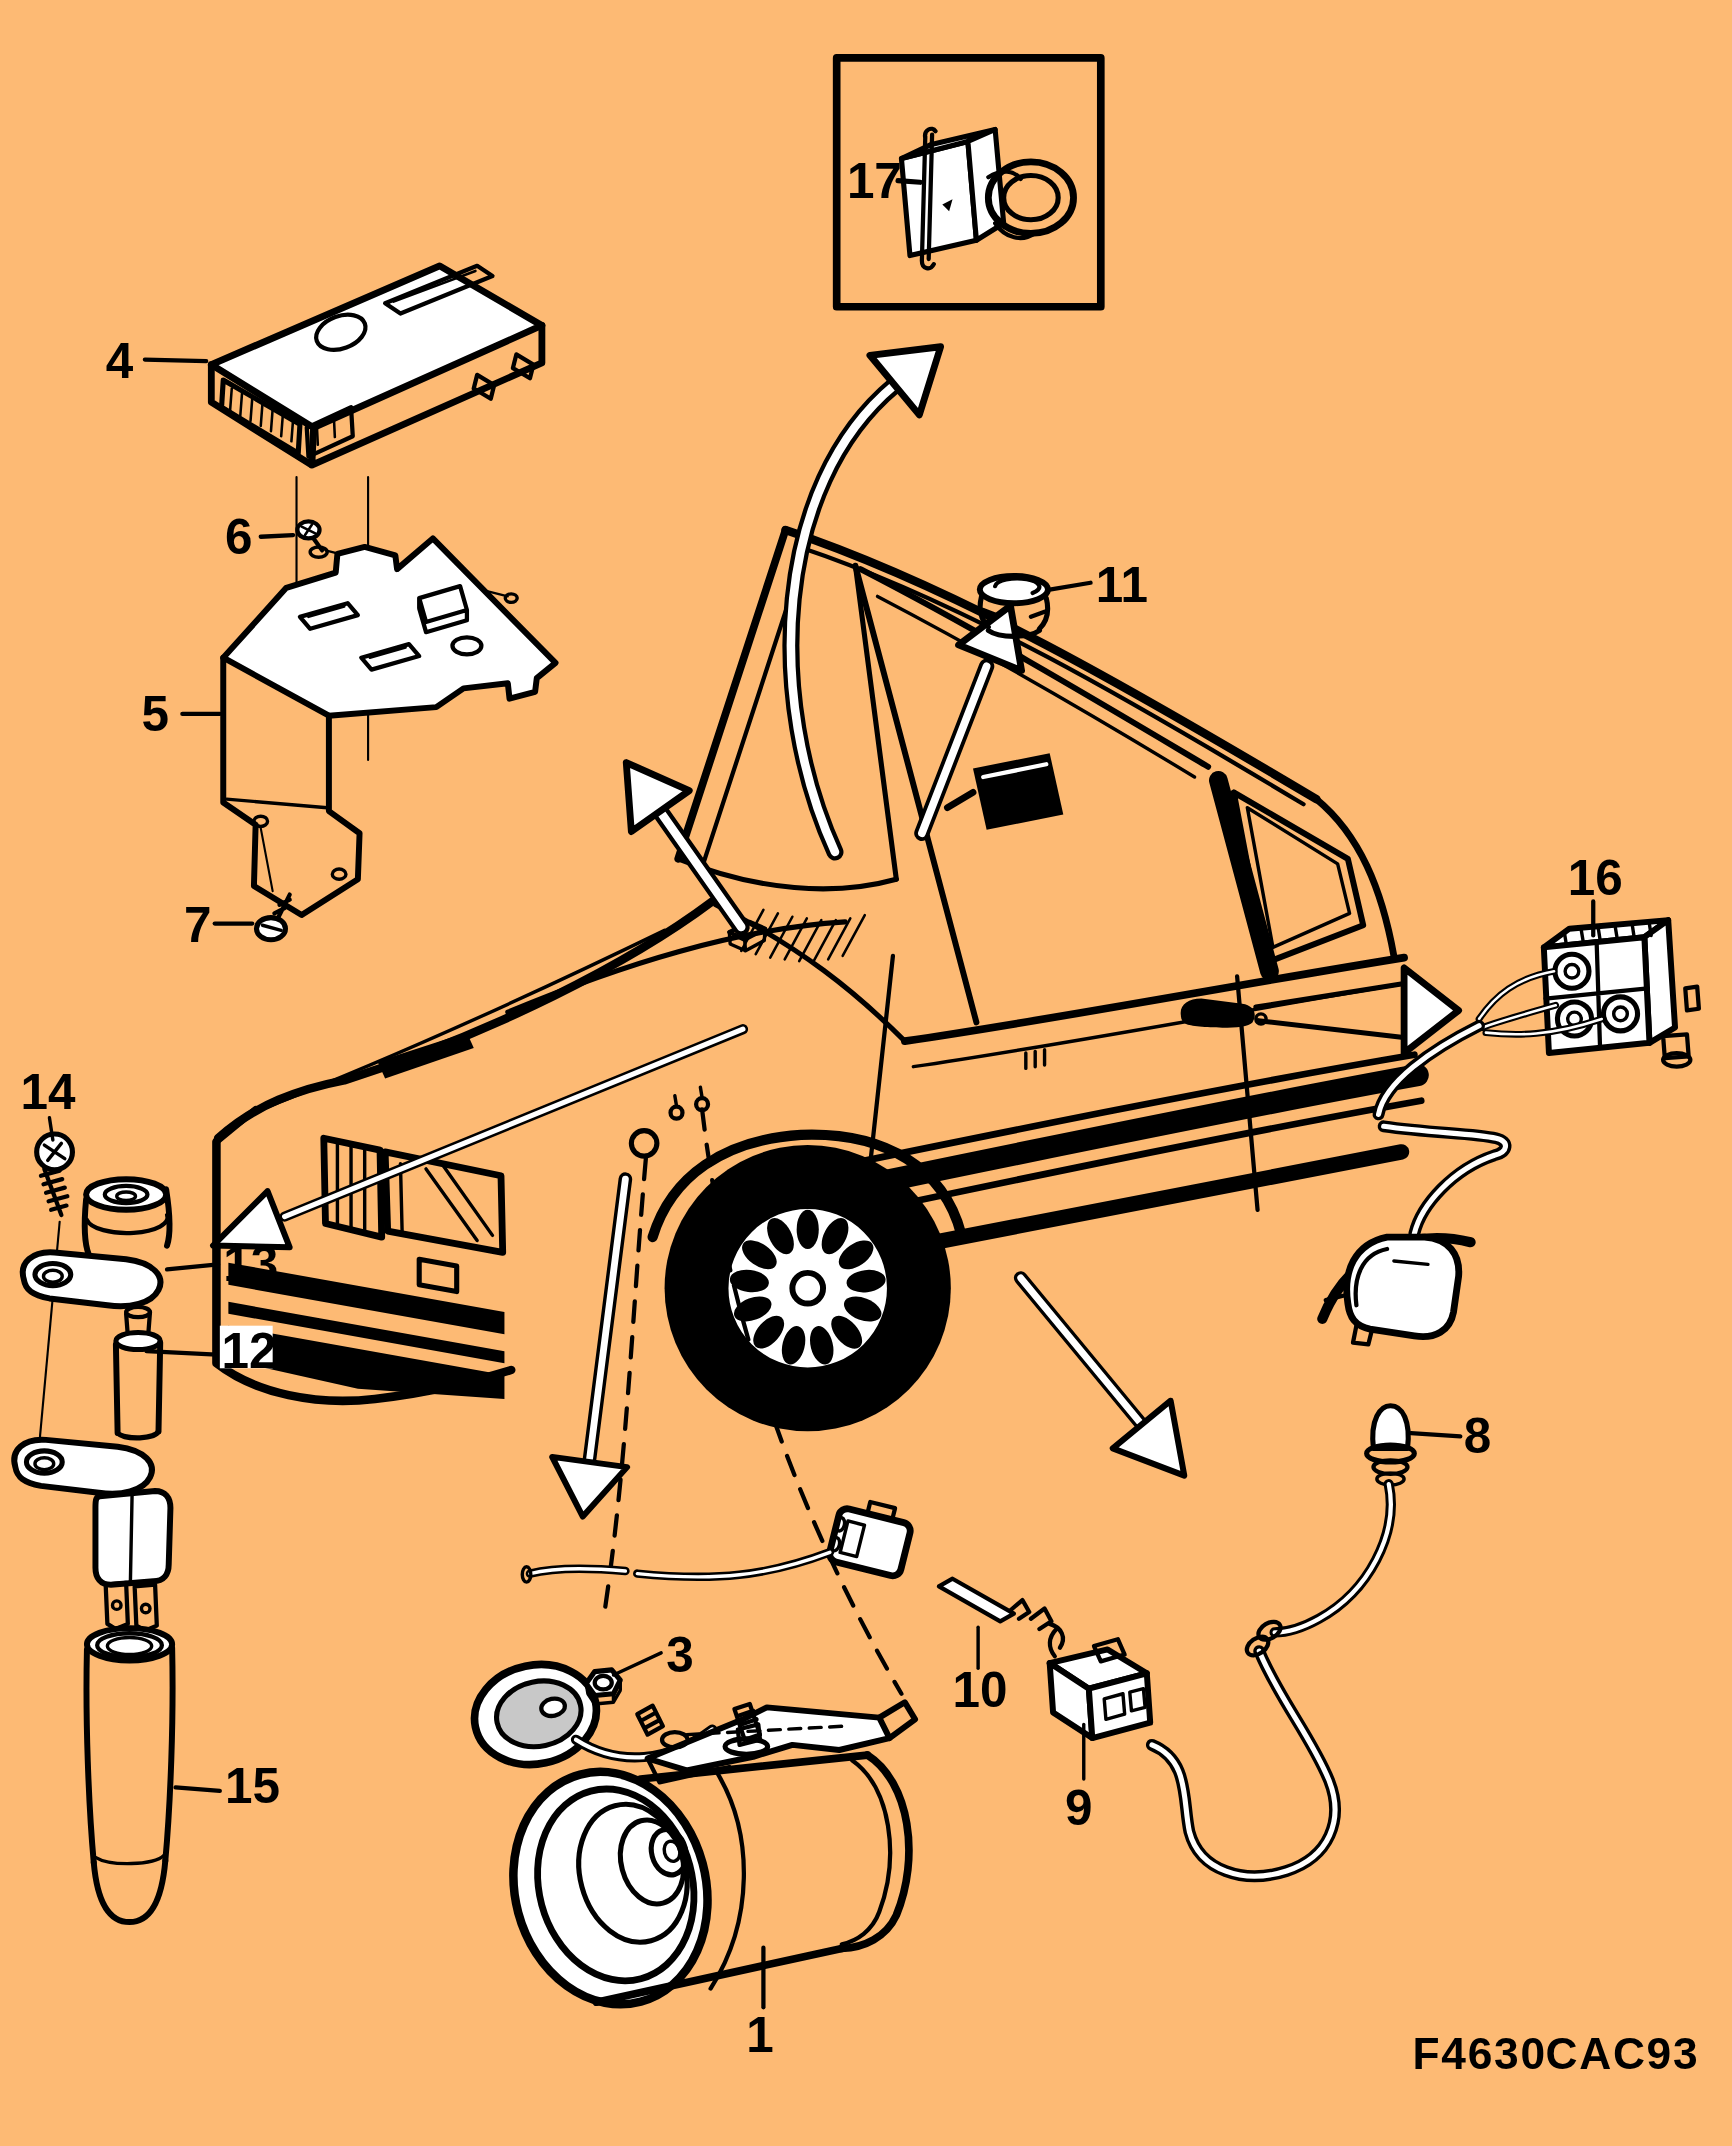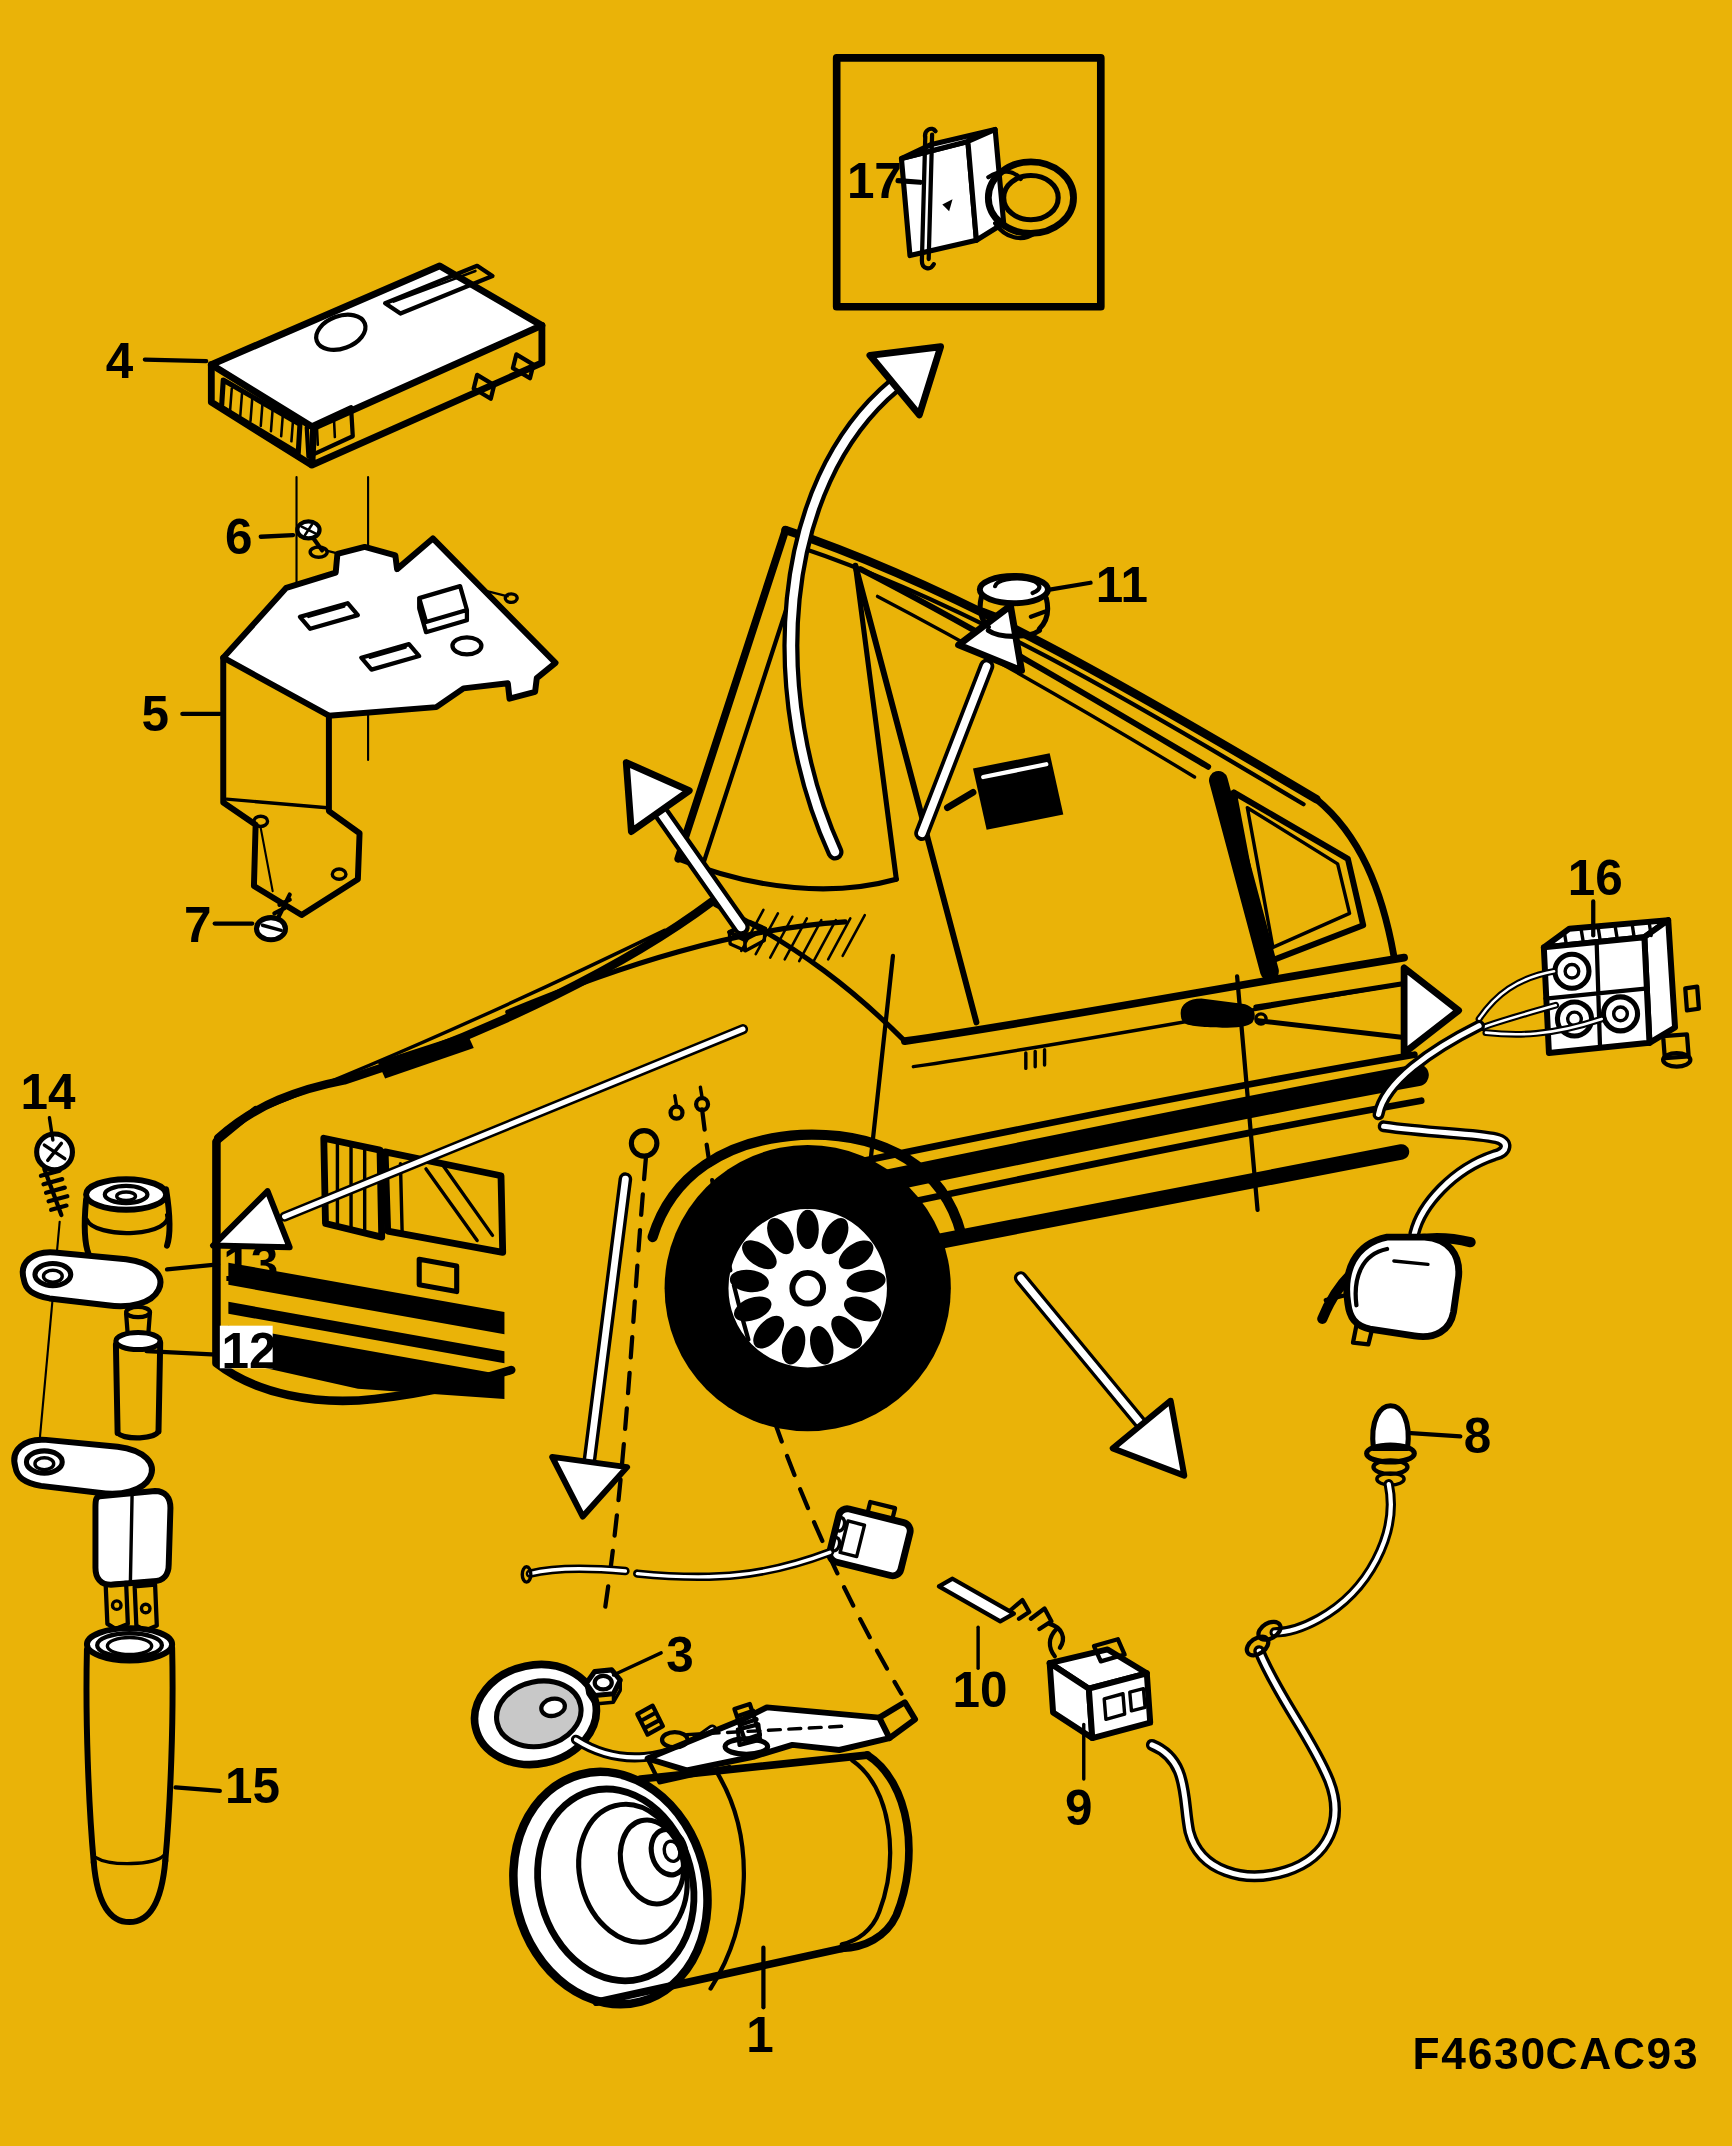--- a/index.html
+++ b/index.html
@@ -1,16 +1,16 @@
 <!DOCTYPE html>
 <html style="font-size:13.6px"><head>
 <meta charset="utf-8">
 <style>
   html,body{margin:0;padding:0;background:#ffffff;}
-  .stage{width:1733px;height:2147px;position:relative;background:#eab308;overflow:hidden;}
+  .stage{width:1733px;height:2147px;position:relative;background:#fdba74;overflow:hidden;}
   svg{display:block;}
   .ln{fill:none;stroke:#000;stroke-linecap:round;stroke-linejoin:round;}
   .fw{fill:#fff;stroke:#000;stroke-linejoin:round;}
   .fb{fill:#000;stroke:none;}
   .w2{stroke-width:2.5}.w3{stroke-width:3}.w4{stroke-width:4}.w5{stroke-width:5}
   .w6{stroke-width:6}.w7{stroke-width:7}.w8{stroke-width:8}.w9{stroke-width:9}
   .w10{stroke-width:10}.w12{stroke-width:12}.w14{stroke-width:14}.w16{stroke-width:16}
   .w18{stroke-width:18}.w20{stroke-width:20}.w22{stroke-width:22}.w26{stroke-width:26}
   .wht{stroke:#fff;fill:none;stroke-linecap:round;stroke-linejoin:round;}
   .dash{stroke-dasharray:24 18;}

